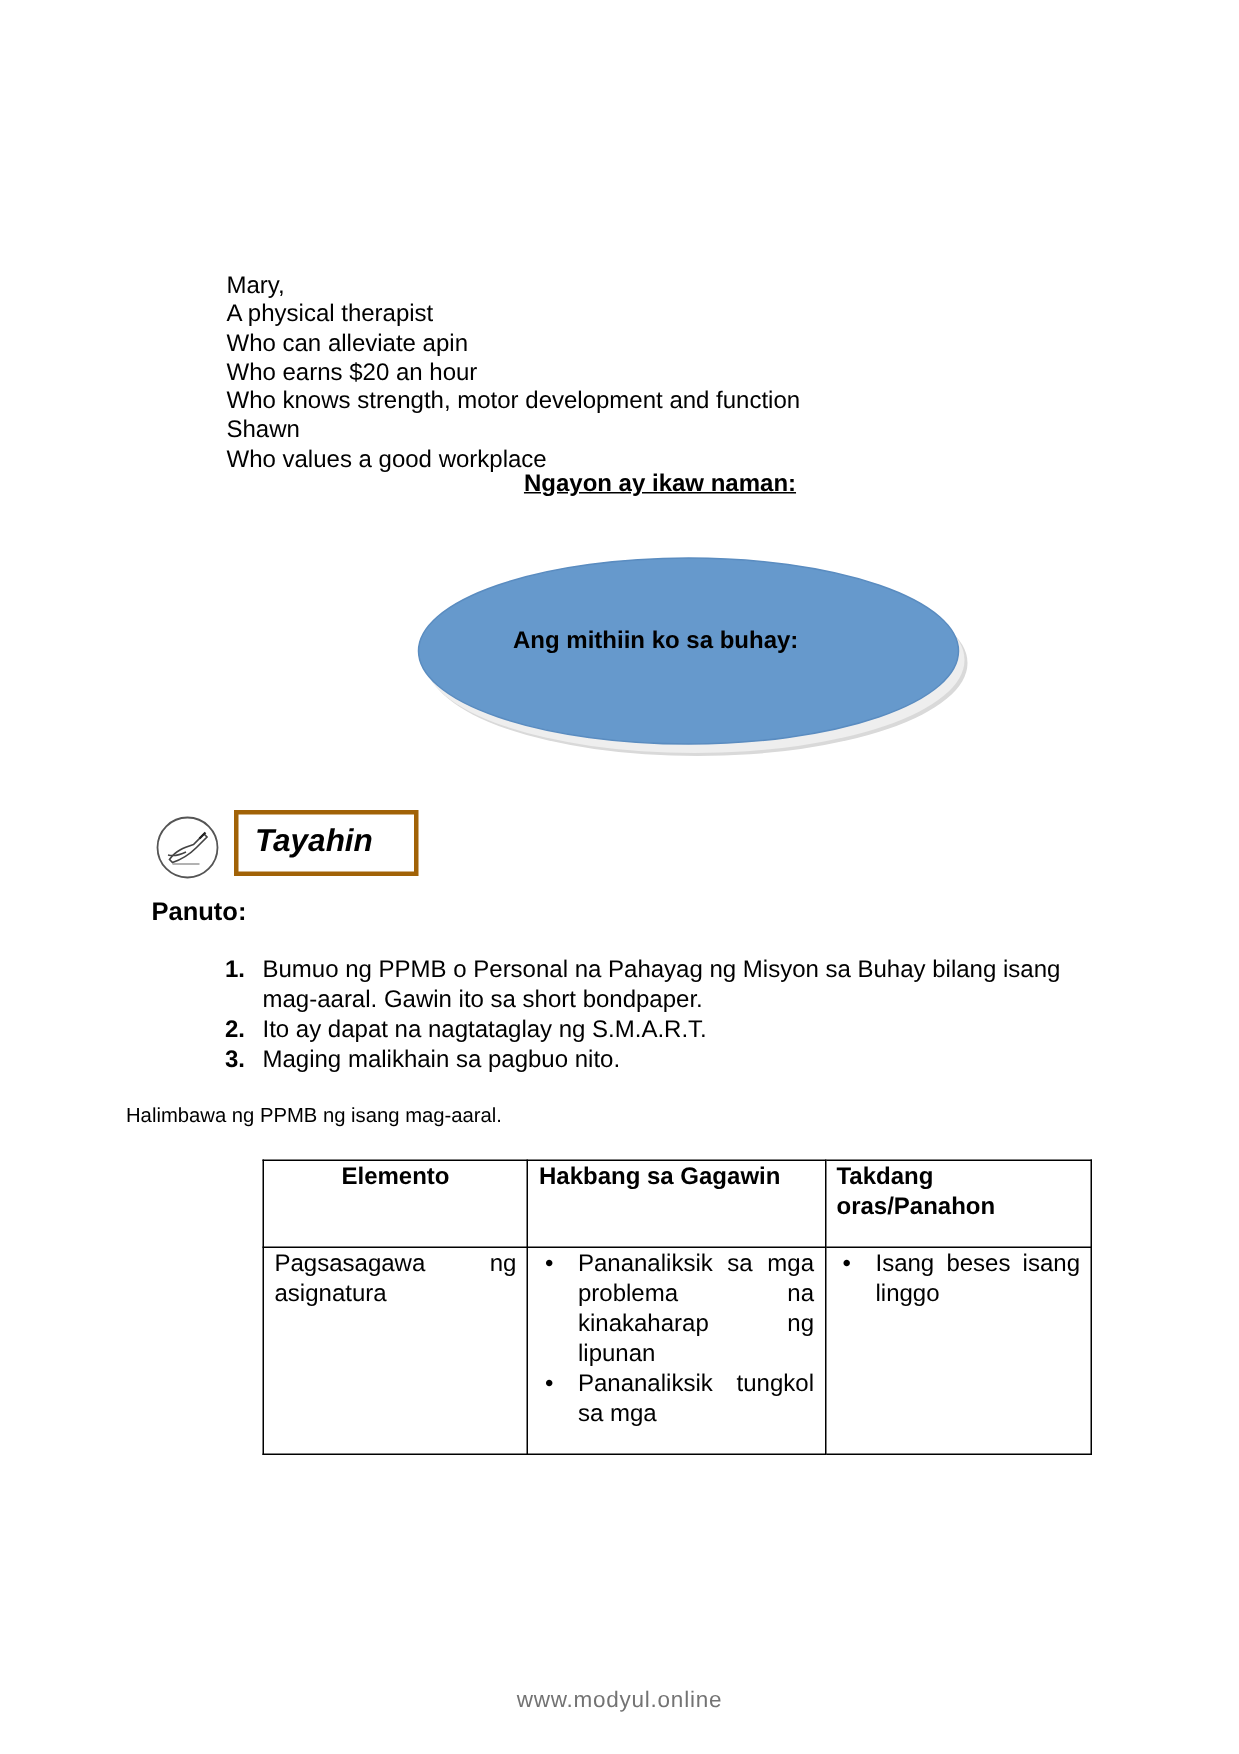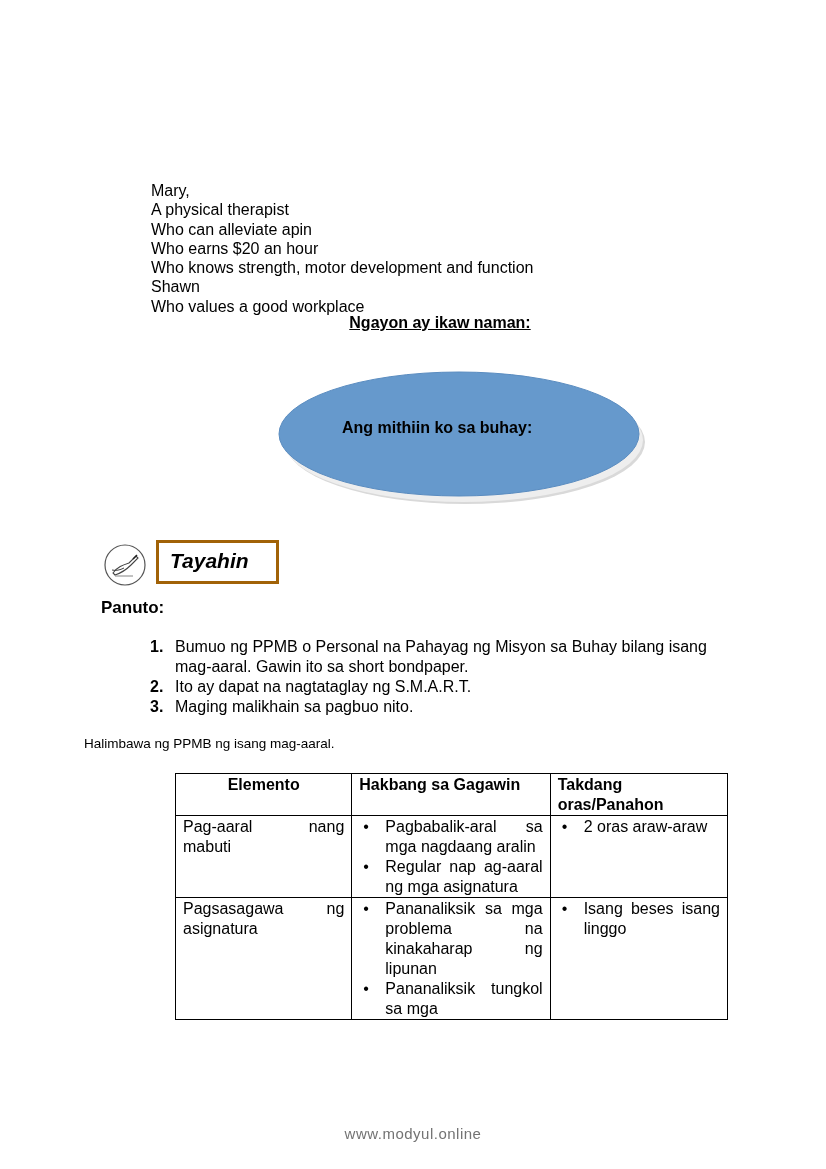--- a/index.html
+++ b/index.html
@@ -17,21 +17,21 @@
   .tayahin-box { left: 156px; top: 540px; width: 123px; height: 44px; border: 3px solid #a16207;
                  box-sizing: border-box; }
   .tayahin-box span { position: absolute; left: 11px; top: 6px; font-size: 21px; font-weight: bold; font-style: italic; }
   .panuto { left: 101px; top: 598px; font-size: 17px; font-weight: bold; }
   .instructions { left: 150px; top: 637px; width: 590px; font-size: 16px; line-height: 20px; }
   .instructions .item { position: relative; padding-left: 25px; }
   .instructions .num { position: absolute; left: 0; top: 0; font-weight: bold; }
   .example-caption { left: 84px; top: 736px; font-size: 13.5px; }
   table.ppmb { position: absolute; left: 175px; top: 773px; width: 553px; border-collapse: collapse;
                font-size: 16px; line-height: 20px; }
-  table.ppmb td, table.ppmb th { border: 1px solid #000; vertical-align: top; padding: 1px 7px 0 7px; }
+  table.ppmb td, table.ppmb th { border: 1px solid #000; vertical-align: top; padding: 1px 7px 16px 7px; }
   table.ppmb th { font-weight: bold; }
   table.ppmb th.c1 { text-align: center; }
   table.ppmb th.c2, table.ppmb th.c3 { text-align: left; }
   .col1 { width: 161px; }
   .col2 { width: 183px; }
   .col3 { width: 162px; }
   td.justify { text-align: justify; text-align-last: left; }
   ul.bl { margin: 0; padding: 0 0 0 26px; list-style: none; }
   ul.bl li { position: relative; text-align: justify; }
   ul.bl li::before { content: "\2022"; position: absolute; left: -22px; }
@@ -95,34 +95,20 @@
 <div class="abs example-caption">Halimbawa ng PPMB ng isang mag-aaral.</div>
 
 <table class="ppmb">
   <tbody>
       <tr>
     <th class="c1 col1">Elemento</th>
     <th class="c2 col2">Hakbang sa Gagawin</th>
     <th class="c3 col3">Takdang oras/Panahon</th>
   </tr>
   <tr>
-    <td class="justify">Pag-aaral nang mabuti</td>
-    <td>
-      <ul class="bl">
-        <li>Pagbabalik-aral sa mga nagdaang aralin</li>
-        <li>Regular nap ag-aaral ng mga asignatura</li>
-      </ul>
-    </td>
-    <td>
-      <ul class="bl">
-        <li>2 oras araw-araw</li>
-      </ul>
-    </td>
-  </tr>
-  <tr>
     <td class="justify">Pagsasagawa ng asignatura</td>
     <td>
       <ul class="bl">
         <li>Pananaliksik sa mga problema na kinakaharap ng lipunan</li>
         <li>Pananaliksik tungkol sa mga</li>
       </ul>
     </td>
     <td>
       <ul class="bl">
         <li>Isang beses isang linggo</li>

